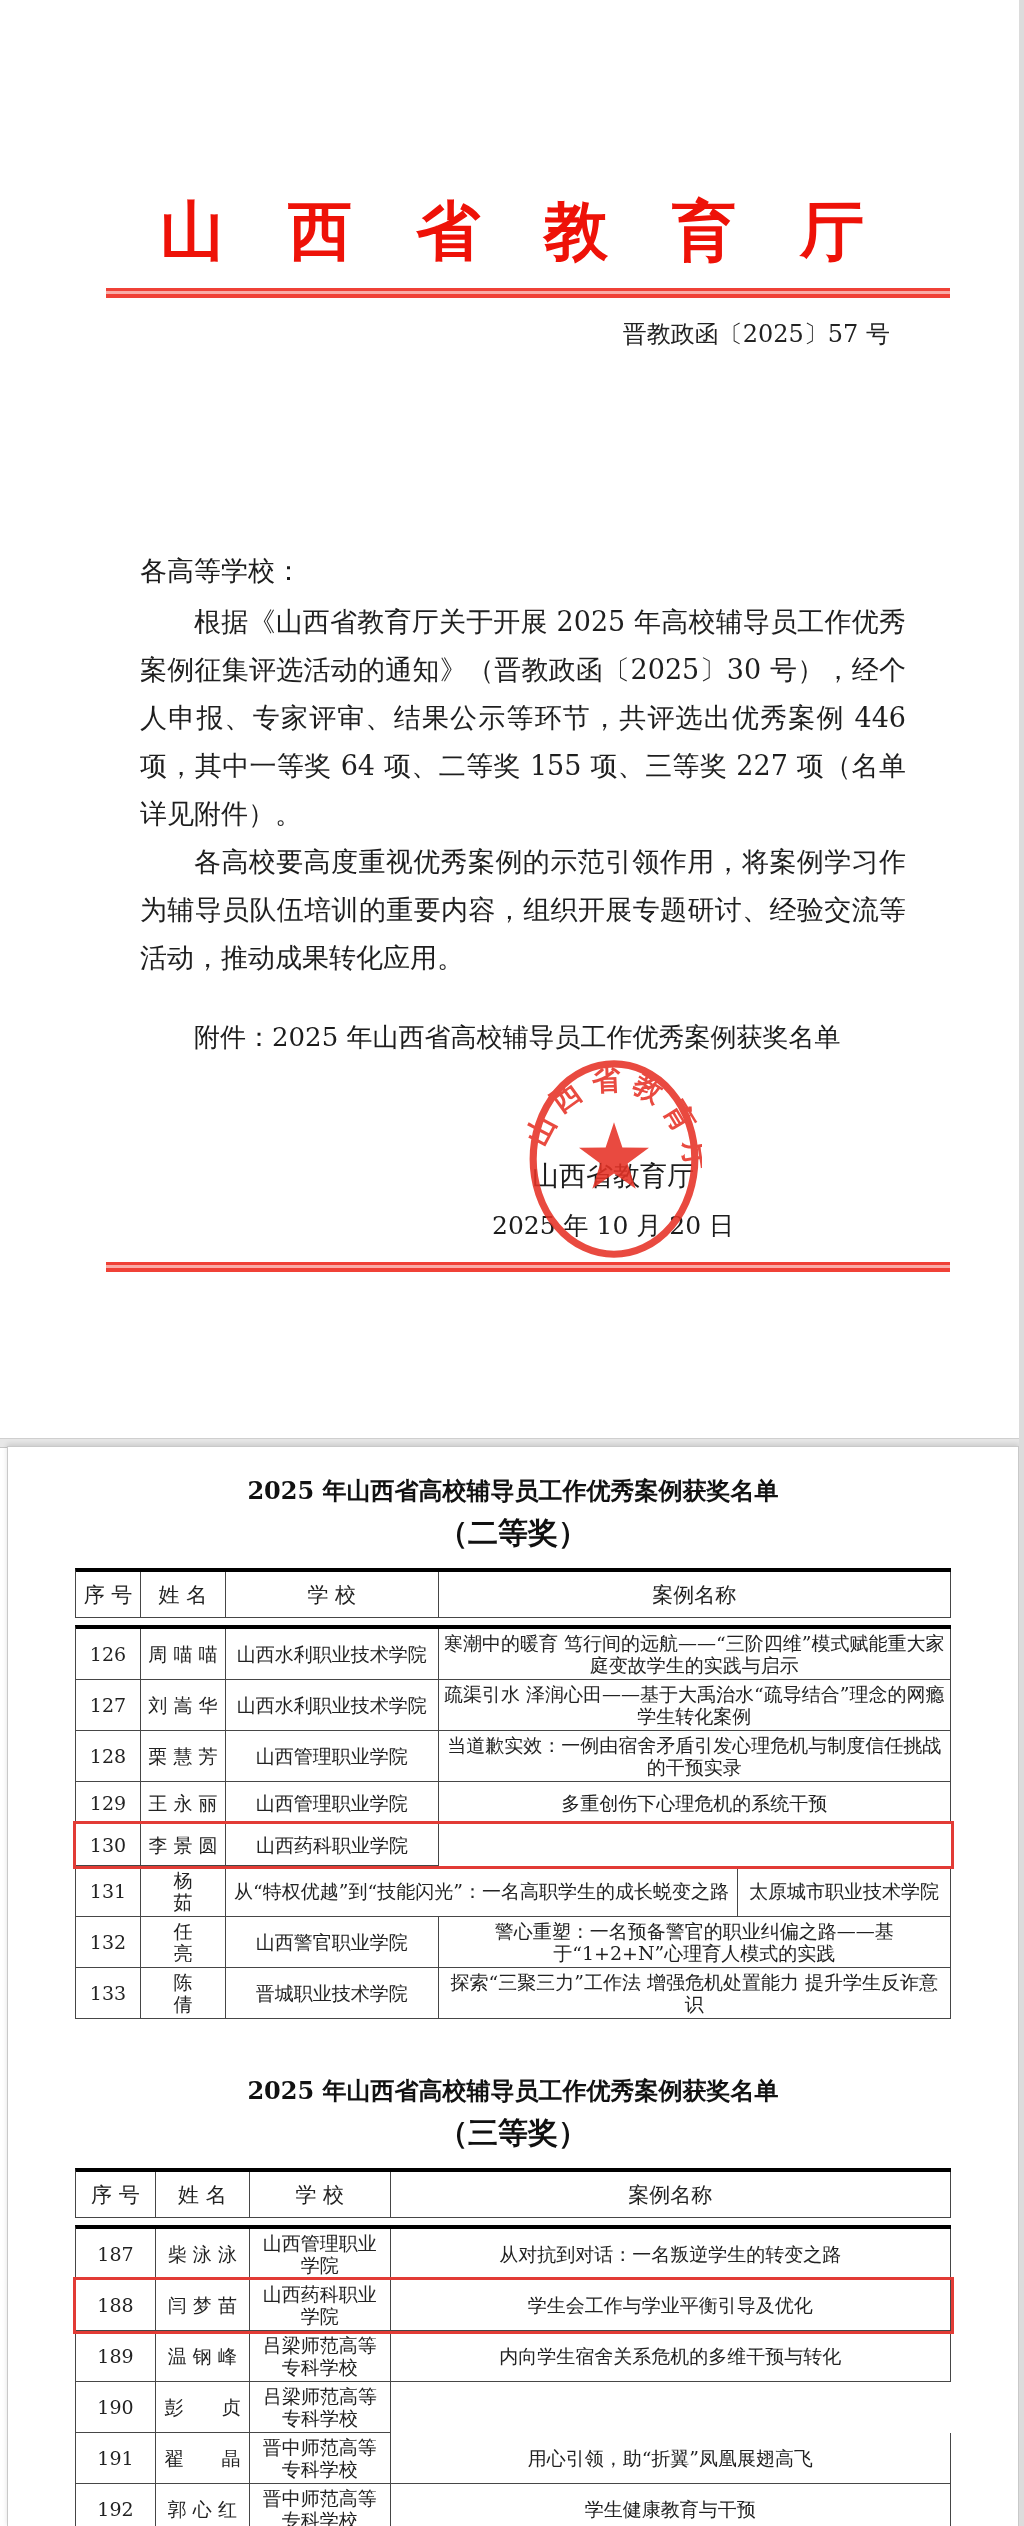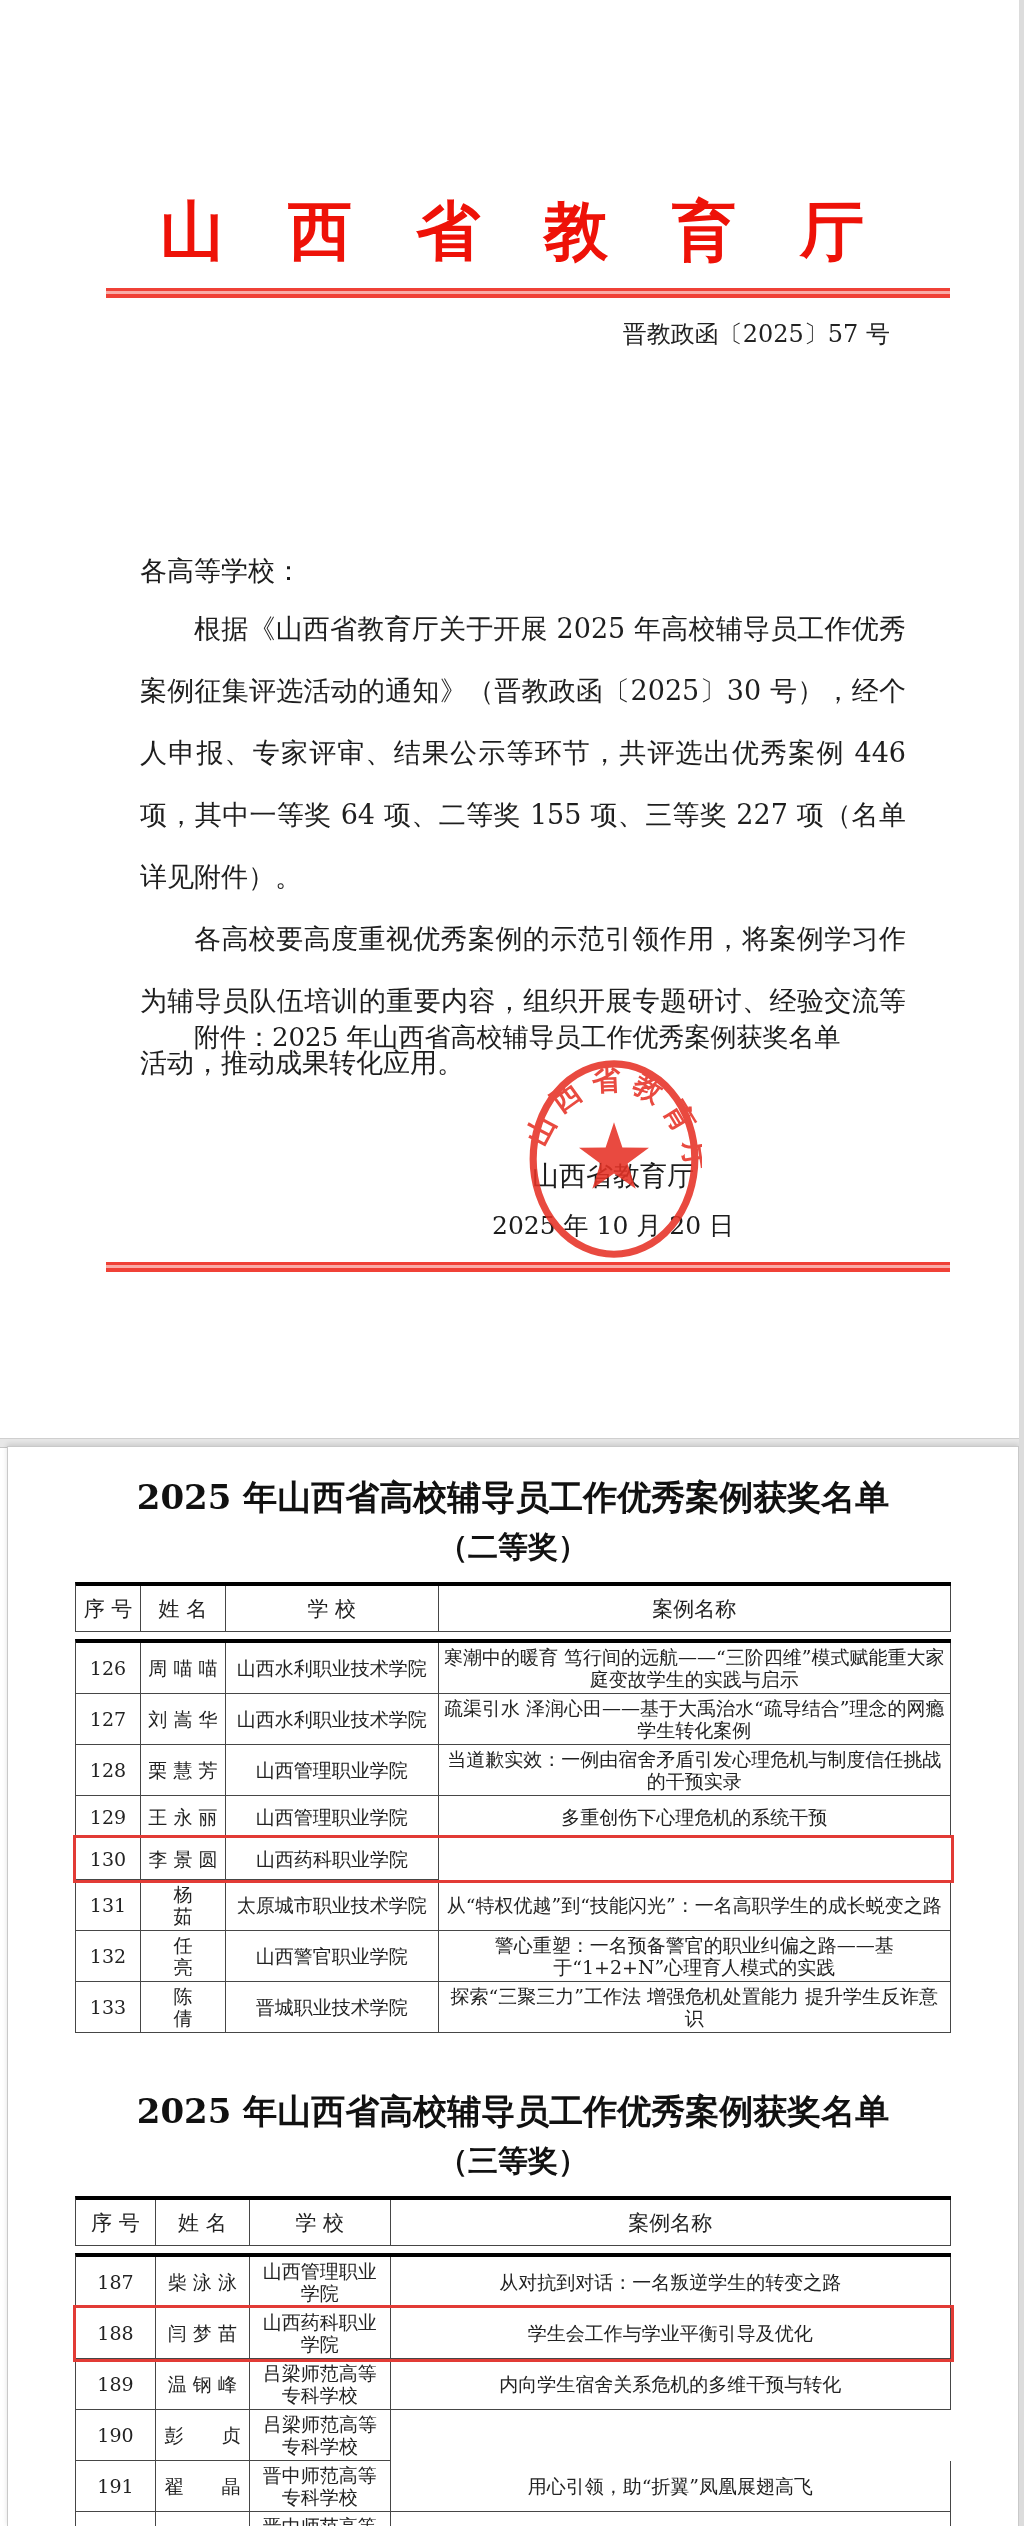--- a/index.html
+++ b/index.html
@@ -24,37 +24,37 @@
   .doc-number{
     position:absolute;top:318px;right:134px;font-size:24px;color:#222;
   }
   .doc-title{
     position:absolute;top:398px;left:0;width:1024px;text-align:center;
     font-size:36px;font-weight:bold;line-height:55px;color:#111;
   }
   .salutation{position:absolute;top:553px;left:140px;font-size:27px;}
   .body-text{
     position:absolute;top:598px;left:140px;width:766px;
-    font-size:27px;line-height:62px;text-align:justify;color:#1e1e1e;
+    font-size:27px;line-height:48px;text-align:justify;color:#1e1e1e;
   }
   .body-text p{margin:0;text-indent:2em;}
   .attachment{position:absolute;top:1020px;left:194px;font-size:26px;}
   .sign-block{position:absolute;top:1158px;left:488px;width:250px;text-align:center;}
   .signer{font-size:27px;margin-bottom:15px;}
   .sign-date{font-size:25px;}
   .seal{position:absolute;top:1052px;left:526px;width:176px;height:206px;opacity:.88;}
   
   .page-gap{position:absolute;top:1438px;left:0;width:1024px;height:8px;
     background:#e7e7e7;border-top:1px solid #cfcfcf;border-bottom:1px solid #c6c6c6;}
   .right-edge{position:absolute;top:0;right:0;width:5px;height:2526px;background:#dcdcdc;}
   
   .page2{position:absolute;top:1446px;left:7px;width:1010px;height:1080px;
     background:#fff;border:1px solid #c9c9c9;border-bottom:none;
     box-shadow:0 -2px 5px rgba(0,0,0,.12);overflow:hidden;}
-  .tbl-title{margin:0;text-align:center;font-size:34px;font-weight:bold;color:#111;}
+  .tbl-title{margin:0;text-align:center;font-size:24px;font-weight:bold;color:#111;}
   .tbl-title.first{margin-top:28px;}
   .tbl-title.second{margin-top:56px;}
   .tbl-subtitle{margin:6px 0 14px 0;text-align:center;font-size:30px;font-weight:bold;color:#111;}
   .award-table{width:876px;margin:0 auto;}
   .t-head,.t-body{border-left:1px solid #464646;border-top:4px solid #000000;justify-content:center;}
   .t-head{display:flex;margin-bottom:7px;}
   .trow{display:flex;}
   .th,.td{
     box-sizing:border-box;border-right:1px solid #464646;border-bottom:1px solid #464646;
     display:flex;align-items:center;justify-content:center;text-align:center;
@@ -141,22 +141,22 @@
           <div class="td c3">多重创伤下心理危机的系统干预</div>
         </div>
         <div class="trow highlight">
           <div class="td c0">130</div>
           <div class="td c1">李 景 圆</div>
           <div class="td c2">山西药科职业学院</div>
         </div>
         <div class="trow">
           <div class="td c0">131</div>
           <div class="td c1">杨　　茹</div>
+          <div class="td c3">从“特权优越”到“技能闪光”：一名高职学生的成长蜕变之路</div>
           <div class="td c2">太原城市职业技术学院</div>
-          <div class="td c3">从“特权优越”到“技能闪光”：一名高职学生的成长蜕变之路</div>
         </div>
         <div class="trow">
           <div class="td c0">132</div>
           <div class="td c1">任　　亮</div>
           <div class="td c2">山西警官职业学院</div>
           <div class="td c3">警心重塑：一名预备警官的职业纠偏之路——基于“1+2+N”心理育人模式的实践</div>
         </div>
         <div class="trow">
           <div class="td c0">133</div>
           <div class="td c1">陈　　倩</div>

